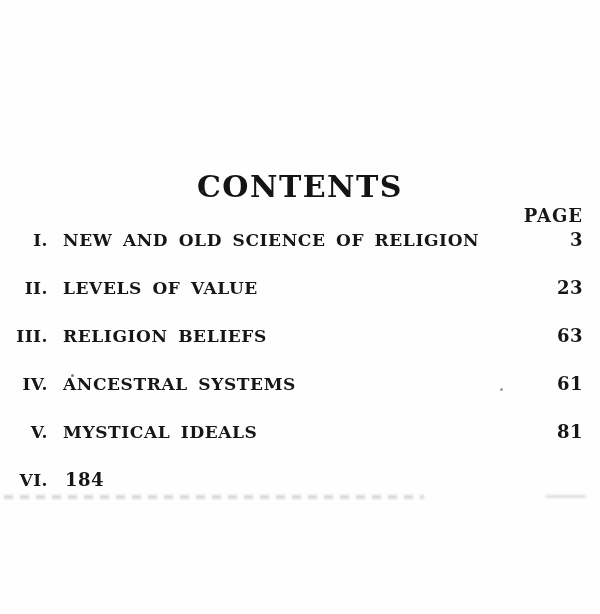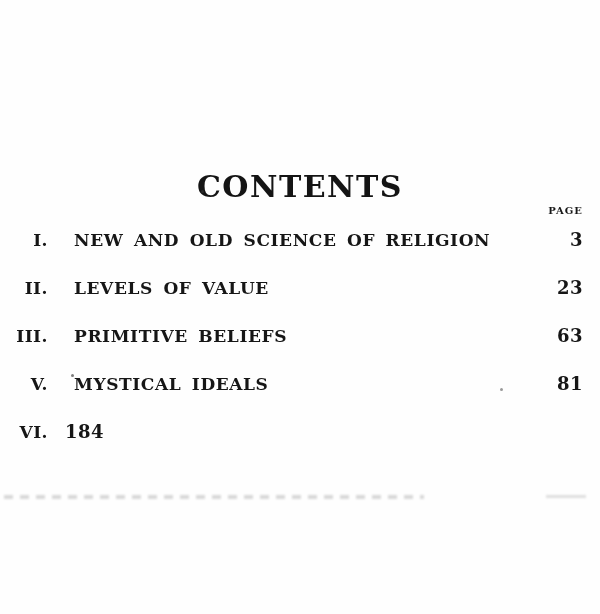--- a/index.html
+++ b/index.html
@@ -21,21 +21,21 @@
     text-align: center;
     font-size: 30px;
     font-weight: 700;
     letter-spacing: 1.5px;
     color: #141414;
   }
   .page-col-label {
     position: absolute;
     top: 205px;
     right: 17px;
-    font-size: 10px;
+    font-size: 18px;
     font-weight: 700;
     letter-spacing: 1px;
     color: #181818;
   }
   .toc {
     position: absolute;
     top: 229px;
     left: 8px;
     right: 17px;
     list-style: none;
@@ -49,21 +49,21 @@
   }
   .toc-num {
     width: 40px;
     text-align: right;
     font-size: 17px;
     letter-spacing: 0.5px;
     flex: 0 0 auto;
   }
   .toc-title {
     flex: 1 1 auto;
-    margin-left: 26px;
+    margin-left: 15px;
     font-size: 17px;
     letter-spacing: 0.6px;
     word-spacing: 4px;
     white-space: nowrap;
     overflow: hidden;
   }
   .toc-page {
     flex: 0 0 auto;
     width: 56px;
     text-align: right;
@@ -115,22 +115,27 @@
       <span class="toc-title">NEW AND OLD SCIENCE OF RELIGION</span>
       <span class="toc-page">3</span>
     </li>
     <li class="toc-row">
       <span class="toc-num">II.</span>
       <span class="toc-title">LEVELS OF VALUE</span>
       <span class="toc-page">23</span>
     </li>
     <li class="toc-row">
       <span class="toc-num">III.</span>
-      <span class="toc-title">PRIMITIVE BELIEFS</span>
+      <span class="toc-title">RELIGION BELIEFS</span>
       <span class="toc-page">63</span>
+    </li>
+    <li class="toc-row">
+      <span class="toc-num">IV.</span>
+      <span class="toc-title">ANCESTRAL SYSTEMS</span>
+      <span class="toc-page">61</span>
     </li>
     <li class="toc-row">
       <span class="toc-num">V.</span>
       <span class="toc-title">MYSTICAL IDEALS</span>
       <span class="toc-page">81</span>
     </li>
     <li class="toc-row">
       <span class="toc-num">VI.</span>
       <span class="toc-page">184</span>
     </li>

